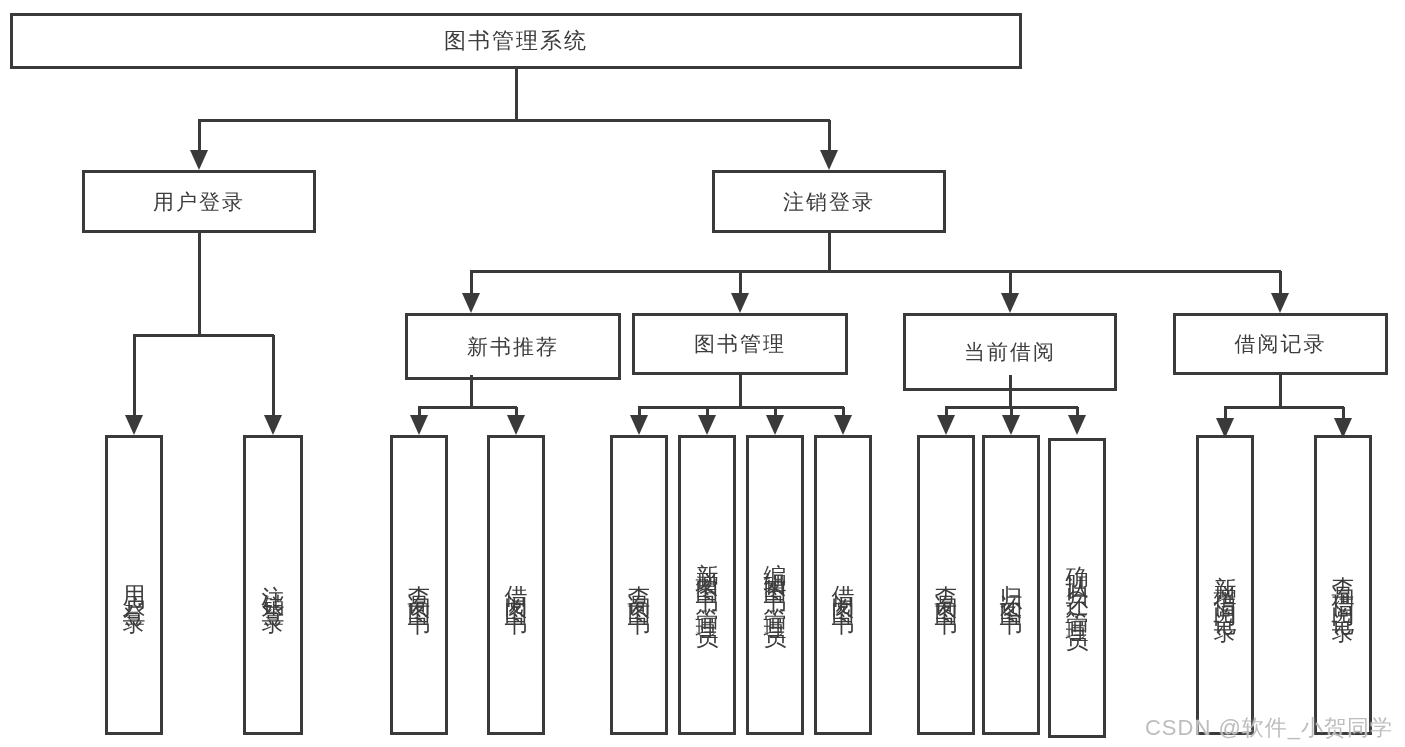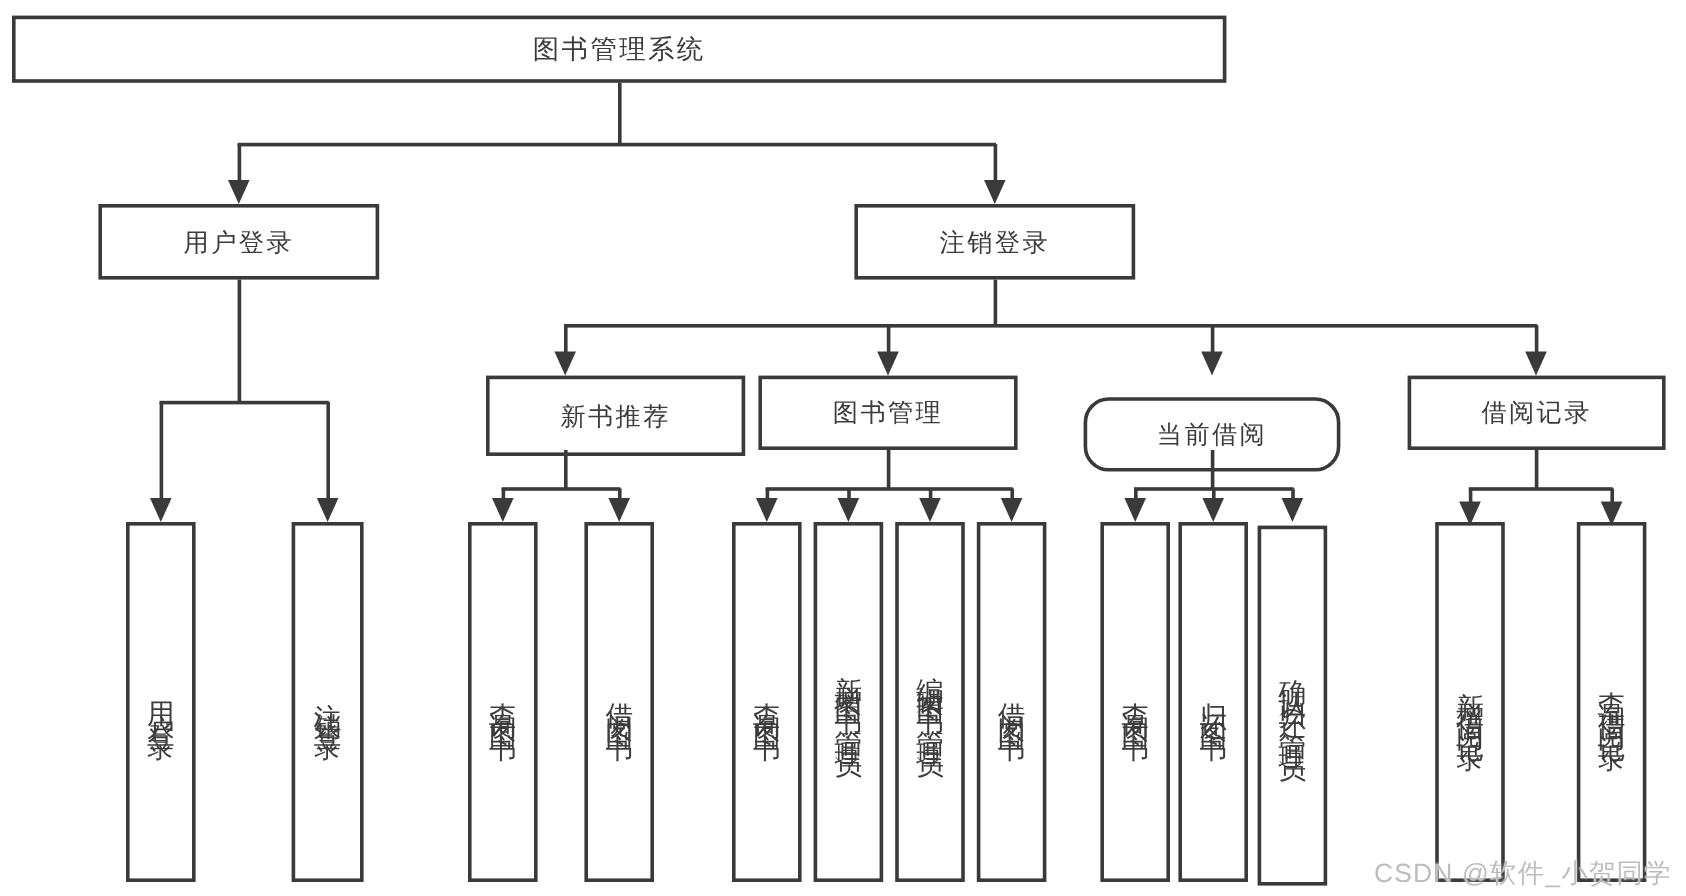--- a/index.html
+++ b/index.html
@@ -70,21 +70,21 @@
       </div>
       <div class="node" style="left: 712px; top: 170px; width: 234px; height: 63px;">
         <span class="node-label">注销登录</span>
       </div>
       <div class="node" style="left: 363px; top: 313px; width: 216px; height: 67px; margin-left: 42px;">
         <span class="node-label">新书推荐</span>
       </div>
       <div class="node" style="left: 632px; top: 313px; width: 216px; height: 62px;">
         <span class="node-label">图书管理</span>
       </div>
-      <div class="node" style="left: 903px; top: 331px; width: 214px; height: 62px; border-radius: 21px;">
+      <div class="node" style="left: 903px; top: 313px; width: 214px; height: 78px;">
         <span class="node-label">当前借阅</span>
       </div>
       <div class="node" style="left: 1173px; top: 313px; width: 215px; height: 62px;">
         <span class="node-label">借阅记录</span>
       </div>
       <div class="node vert" style="left: 105px; top: 435px; width: 58px; height: 300px;">
         <span class="node-label">用户登录</span>
       </div>
       <div class="node vert" style="left: 243px; top: 435px; width: 60px; height: 300px;">
         <span class="node-label">注销登录</span>

